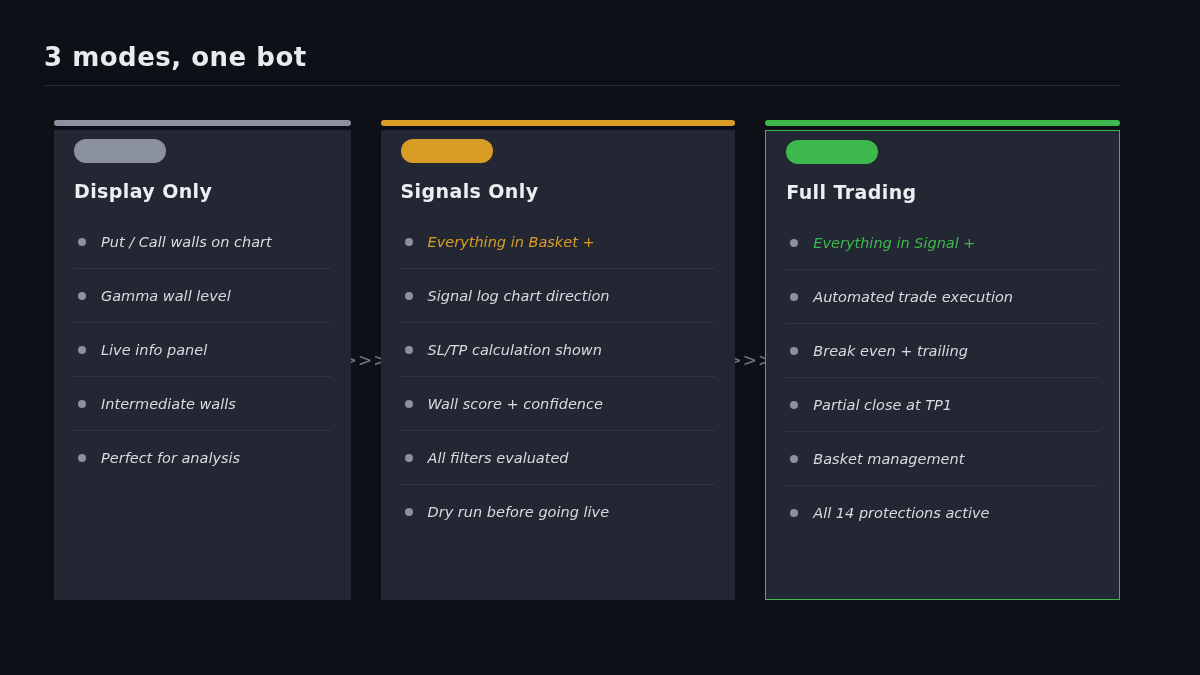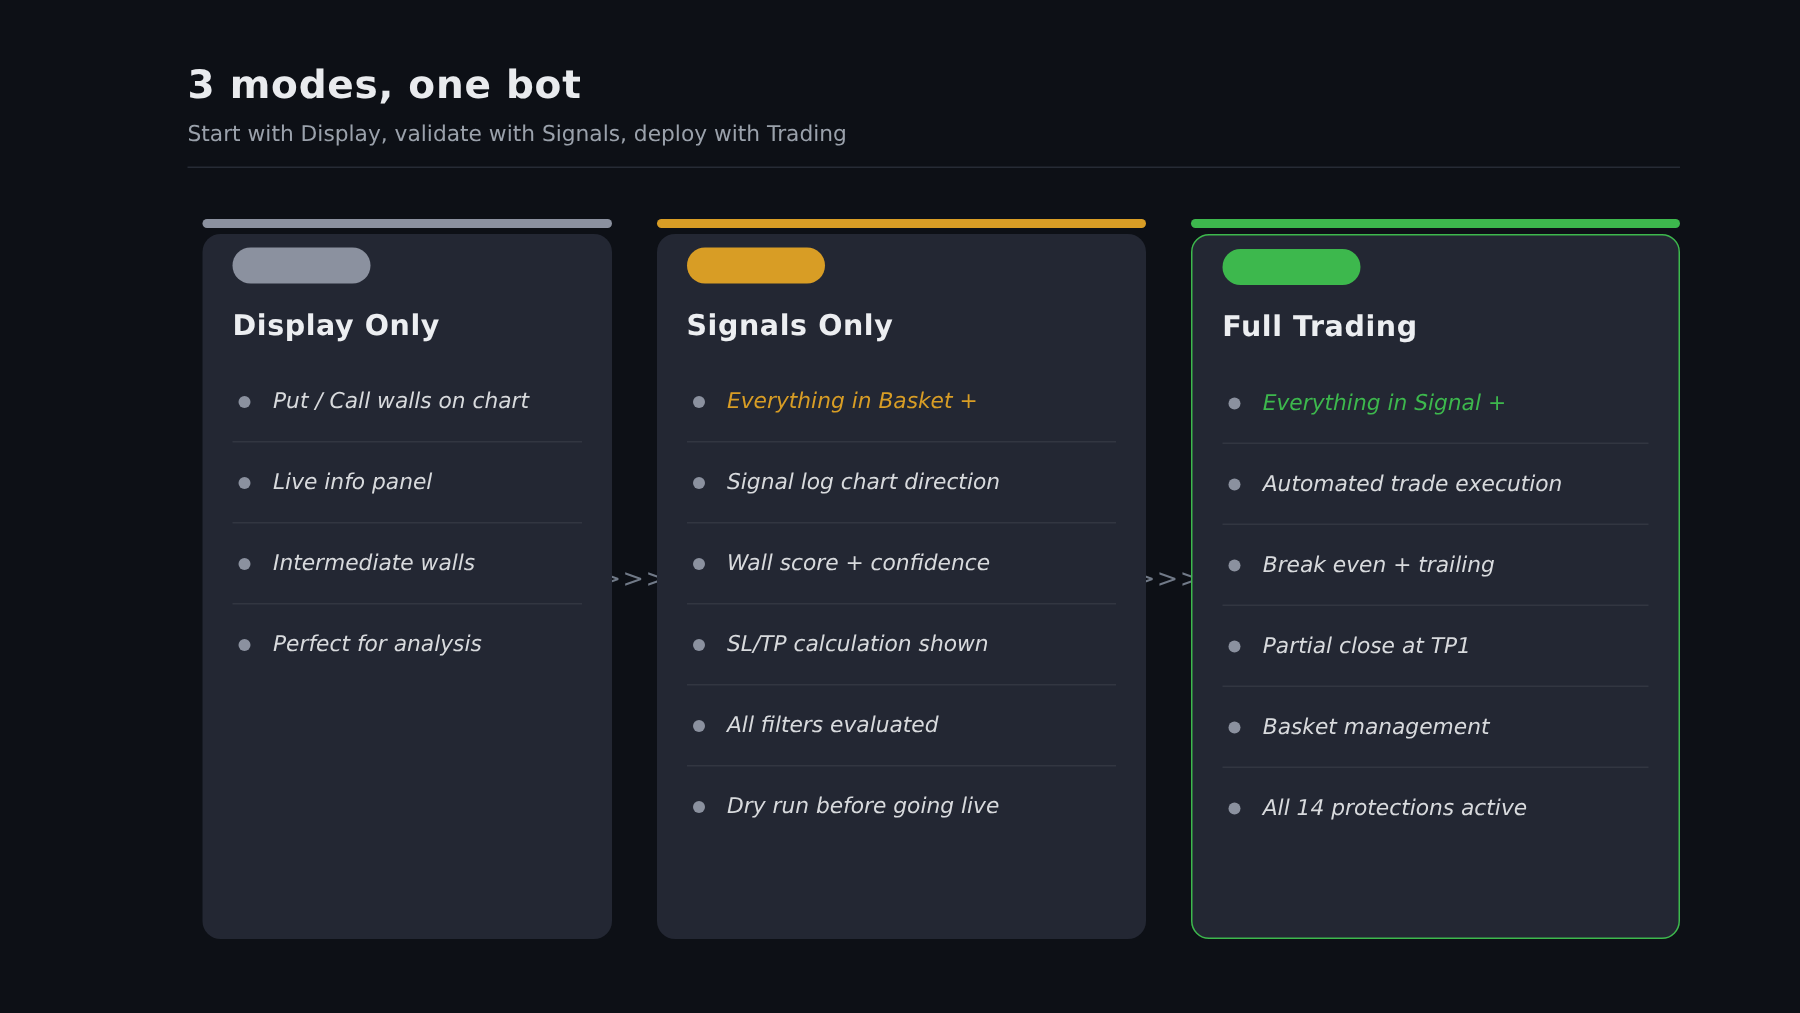--- a/index.html
+++ b/index.html
@@ -2,21 +2,21 @@
 <html><head>
 <meta charset="utf-8">
 <style>
   * { margin: 0; padding: 0; box-sizing: border-box; }
   html, body {
     width: 1200px; height: 675px;
     background: #0d1016;
     font-family: "DejaVu Sans", "Liberation Sans", sans-serif;
     overflow: hidden;
   }
-  .page { padding: 42px 80px 0 80px; margin-left: 45px; }
+  .page { padding: 42px 80px 0 44px; }
 
   .page-title {
     color: #e9ebee;
     font-size: 26px;
     font-weight: bold;
     letter-spacing: 0.5px;
   }
   .page-subtitle {
     margin-top: 10px;
     color: #9aa1ab;
@@ -45,21 +45,21 @@
   .accent-bar {
     height: 6px;
     border-radius: 3px;
     background: var(--accent);
     flex: 0 0 auto;
   }
   .card {
     margin-top: 4px;
     flex: 1;
     background: #232733;
-    border-radius: 12px;
+    border-radius: 0;
     padding: 9px 20px 20px 20px;
   }
   .card.bordered { border: 1px solid var(--accent); }
 
   .pill {
     width: 92px;
     height: 24px;
     border-radius: 12px;
     background: var(--accent);
     margin-bottom: 17px;
@@ -104,34 +104,37 @@
     font-size: 17px;
     white-space: nowrap;
     letter-spacing: 1px;
   }
 </style>
 </head>
 <body>
 
 <div class="page">
   <div class="page-title">3 modes, one bot</div>
-  <div class="page-subtitle">Start with Display, validate with Signals, deploy with Trading</div>
   <div class="header-divider"></div>
 
   <div class="cards-row">
 
     <div class="card-wrap first" style="--accent: #8b919f;">
       <div class="accent-bar"></div>
       <div class="card">
         <div class="pill"></div>
         <div class="card-title">Display Only</div>
         <ul class="features">
           <li class="feature">
               <span class="dot"></span>
               <span>Put / Call walls on chart</span>
+            </li>
+          <li class="feature">
+              <span class="dot"></span>
+              <span>Gamma wall level</span>
             </li>
           <li class="feature">
               <span class="dot"></span>
               <span>Live info panel</span>
             </li>
           <li class="feature">
               <span class="dot"></span>
               <span>Intermediate walls</span>
             </li>
           <li class="feature">
@@ -155,25 +158,25 @@
           <li class="feature highlight">
               <span class="dot"></span>
               <span>Everything in Basket +</span>
             </li>
           <li class="feature">
               <span class="dot"></span>
               <span>Signal log chart direction</span>
             </li>
           <li class="feature">
               <span class="dot"></span>
+              <span>SL/TP calculation shown</span>
+            </li>
+          <li class="feature">
+              <span class="dot"></span>
               <span>Wall score + confidence</span>
-            </li>
-          <li class="feature">
-              <span class="dot"></span>
-              <span>SL/TP calculation shown</span>
             </li>
           <li class="feature">
               <span class="dot"></span>
               <span>All filters evaluated</span>
             </li>
           <li class="feature">
               <span class="dot"></span>
               <span>Dry run before going live</span>
             </li>
         </ul>

